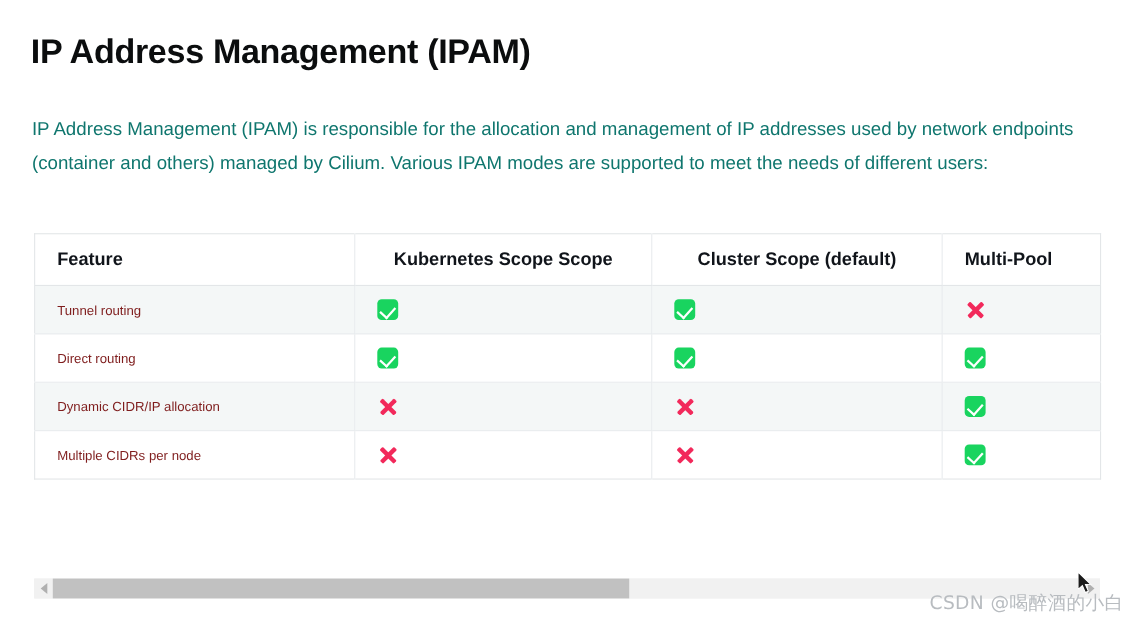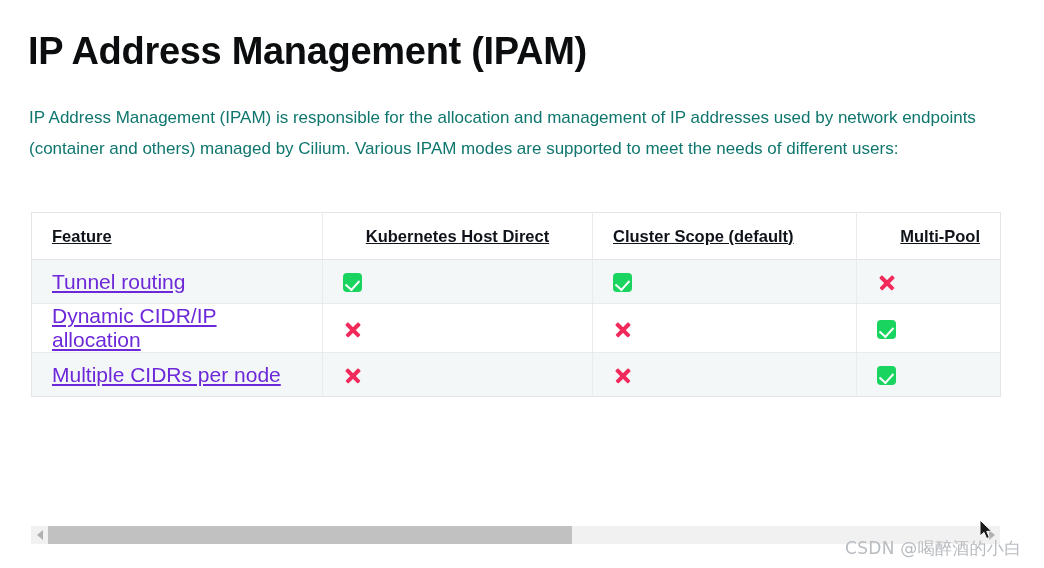--- a/index.html
+++ b/index.html
@@ -21,21 +21,21 @@
     position: relative;
     width: 1044px;
     height: 568px;
     padding: 0;
   }
 
   .page-title {
     position: absolute;
     left: 28px;
     top: 4px;
-    font-size: 38px;
+    font-size: 31px;
     line-height: 44px;
     font-weight: 700;
     letter-spacing: -0.3px;
     color: #0b0d0e;
     white-space: nowrap;
   }
 
   .intro-paragraph {
     position: absolute;
     left: 29px;
@@ -61,47 +61,46 @@
     background: #ffffff;
     table-layout: fixed;
   }
 
   table.ipam-table th,
   table.ipam-table td {
     border-right: 1px solid #e9ecee;
     border-bottom: 1px solid #e9ecee;
     text-align: left;
     vertical-align: middle;
-    text-decoration: underline;
   }
   table.ipam-table th:last-child,
   table.ipam-table td:last-child {
     border-right: none;
   }
 
   table.ipam-table thead th {
     height: 47px;
     padding: 0 20px;
     font-size: 16.5px;
     font-weight: 700;
     color: #10141a;
     background: #ffffff;
     border-bottom: 1px solid #e3e6e8;
   }
 
   table.ipam-table thead th.col-feature { width: 291px; }
   table.ipam-table thead th.col-k8s     { width: 270px; text-align: center; }
-  table.ipam-table thead th.col-cluster { width: 264px; text-align: left; }
-  table.ipam-table thead th.col-multi   { width: 144px; text-align: right; }
+  table.ipam-table thead th.col-cluster { width: 264px; text-align: center; }
+  table.ipam-table thead th.col-multi   { width: 144px; text-align: left; }
 
   table.ipam-table tbody td {
     height: 44px;
     padding: 0 20px;
-    font-size: 21px;
-    color: #6d28d9;
+    font-size: 12px;
+    color: #7f1d1d;
     font-weight: 400;
   }
   table.ipam-table tbody tr:nth-child(odd)  { background: #f4f7f7; }
   table.ipam-table tbody tr:nth-child(even) { background: #ffffff; }
   table.ipam-table tbody tr:last-child td   { border-bottom: none; }
 
   td.mark-cell { padding-left: 24px; }
 
   .mark-check {
     display: inline-block;
@@ -219,31 +218,37 @@
 
   <h1 class="page-title">IP Address Management (IPAM)</h1>
 
   <p class="intro-paragraph">IP Address Management (IPAM) is responsible for the allocation and management of IP addresses used by network endpoints (container and others) managed by Cilium. Various IPAM modes are supported to meet the needs of different users:</p>
 
   <div class="table-wrap">
     <table class="ipam-table">
       <thead>
         <tr>
           <th class="col-feature">Feature</th>
-          <th class="col-k8s">Kubernetes Host Direct</th>
+          <th class="col-k8s">Kubernetes Scope Scope</th>
           <th class="col-cluster">Cluster Scope (default)</th>
           <th class="col-multi">Multi-Pool</th>
         </tr>
       </thead>
       <tbody id="table-body">
           <tr>
             <td>Tunnel routing</td>
             <td class="mark-cell"><span class="mark-check"></span></td>
             <td class="mark-cell"><span class="mark-check"></span></td>
             <td class="mark-cell"><span class="mark-cross"></span></td>
+          </tr>
+          <tr>
+            <td>Direct routing</td>
+            <td class="mark-cell"><span class="mark-check"></span></td>
+            <td class="mark-cell"><span class="mark-check"></span></td>
+            <td class="mark-cell"><span class="mark-check"></span></td>
           </tr>
           <tr>
             <td>Dynamic CIDR/IP allocation</td>
             <td class="mark-cell"><span class="mark-cross"></span></td>
             <td class="mark-cell"><span class="mark-cross"></span></td>
             <td class="mark-cell"><span class="mark-check"></span></td>
           </tr>
           <tr>
             <td>Multiple CIDRs per node</td>
             <td class="mark-cell"><span class="mark-cross"></span></td>

